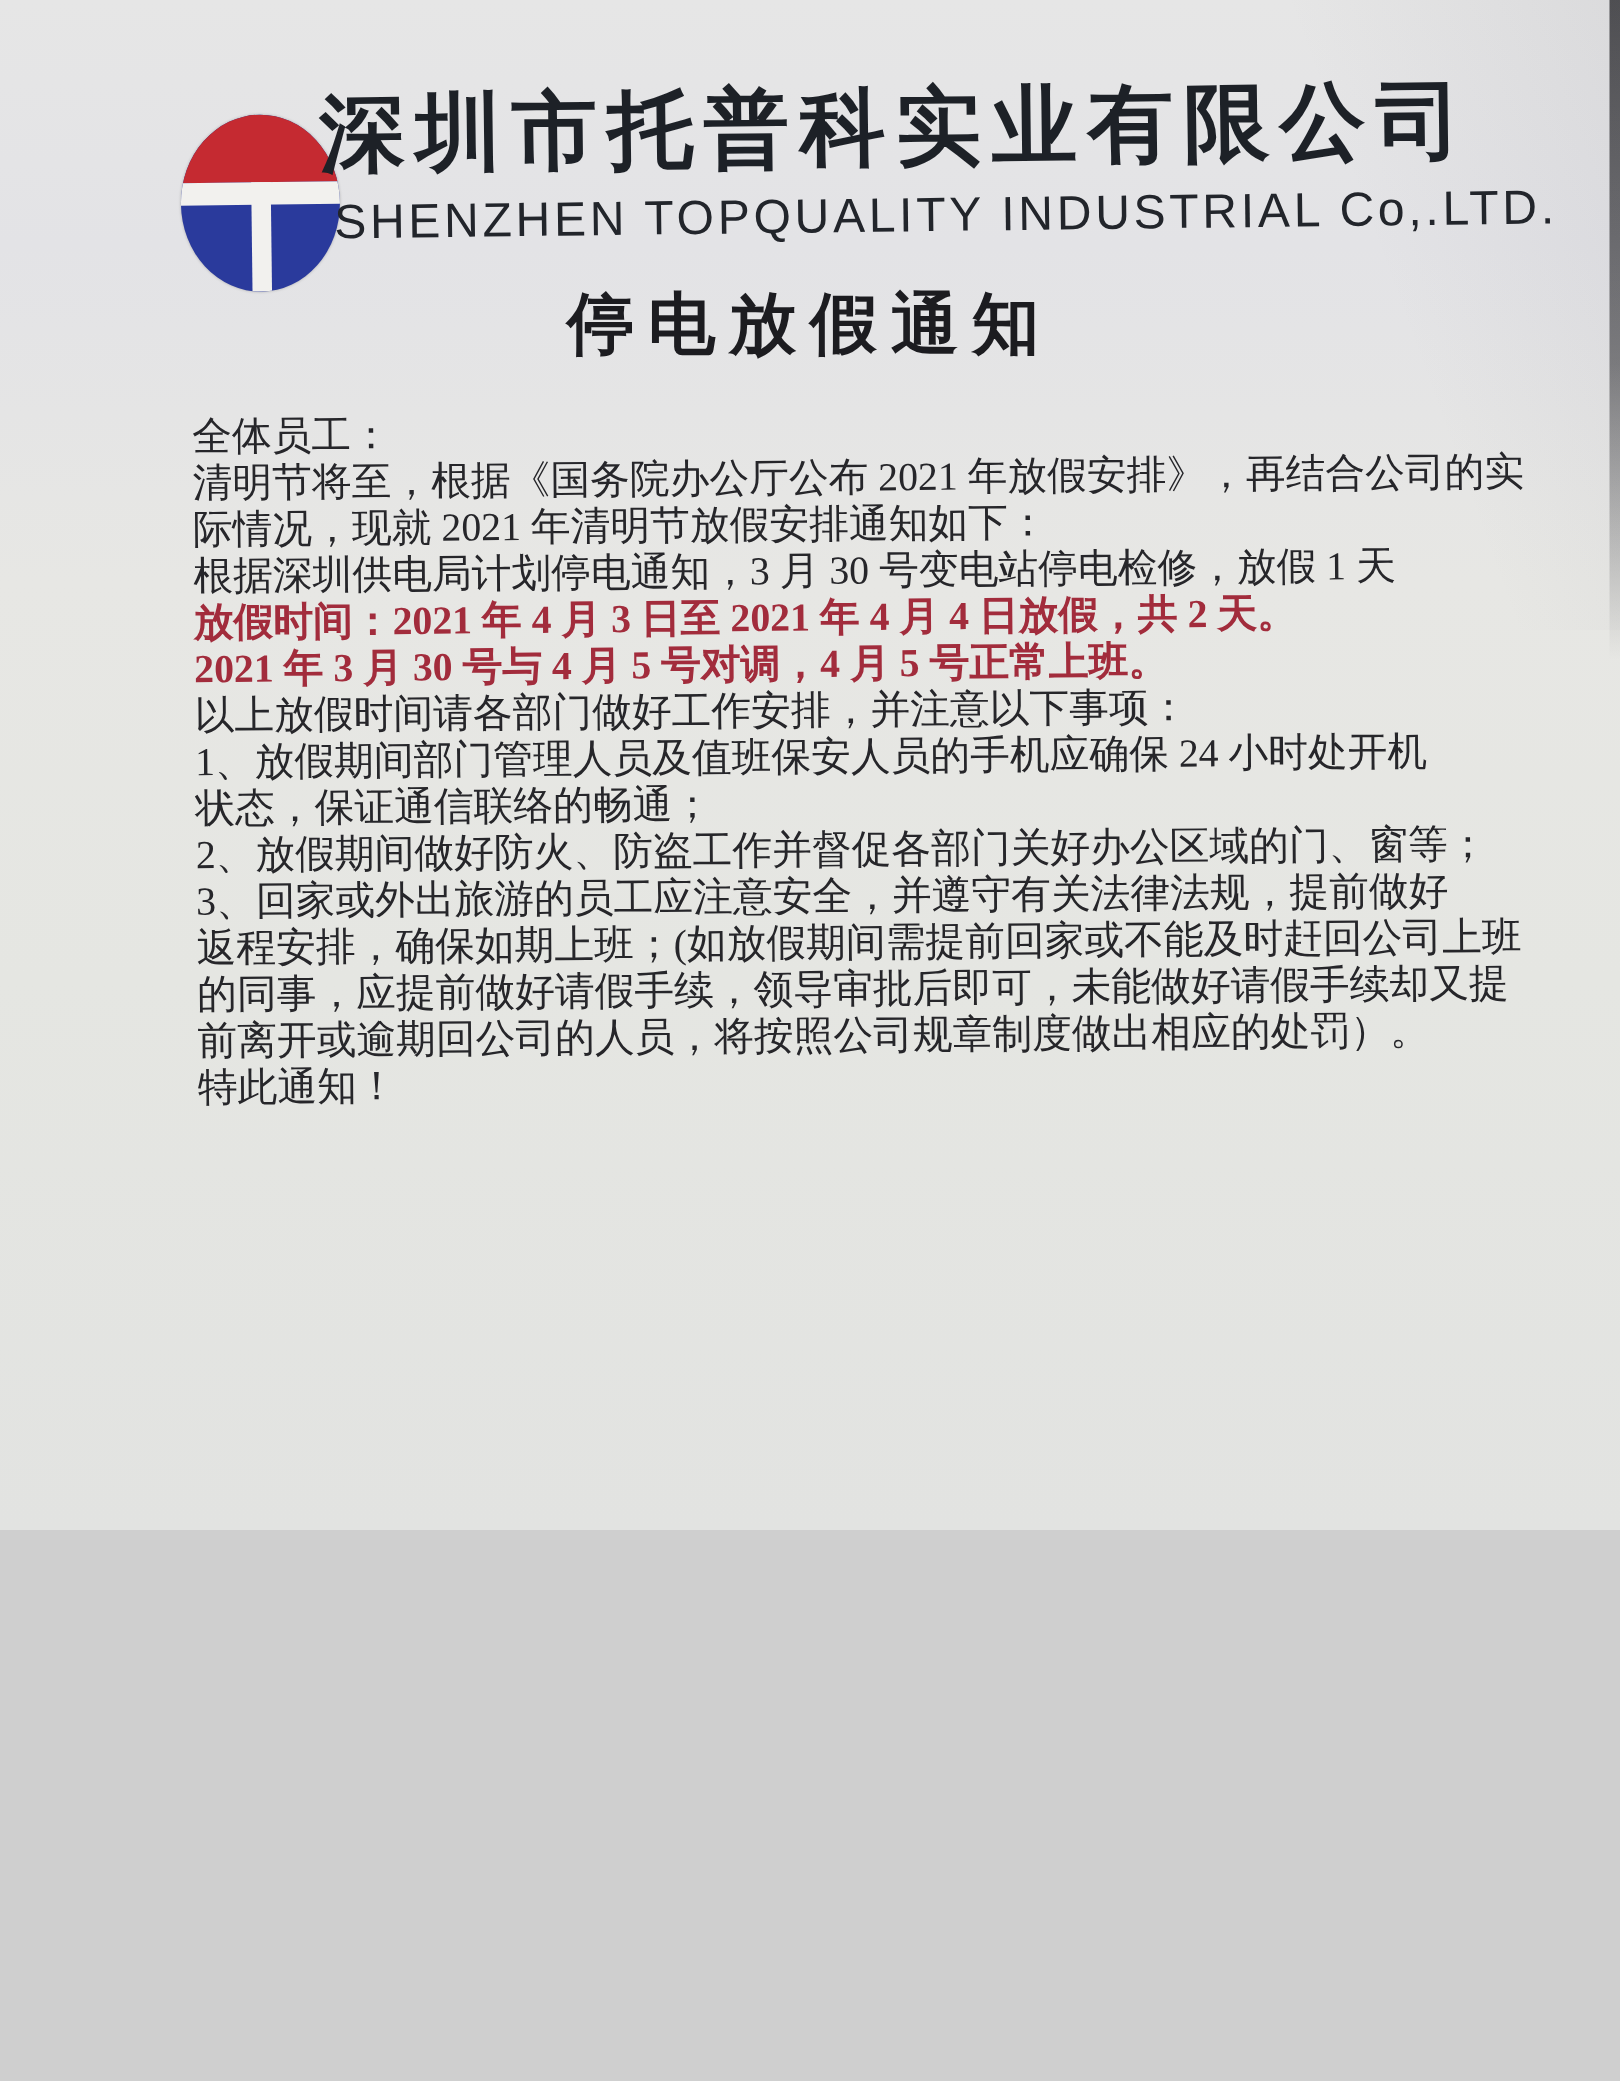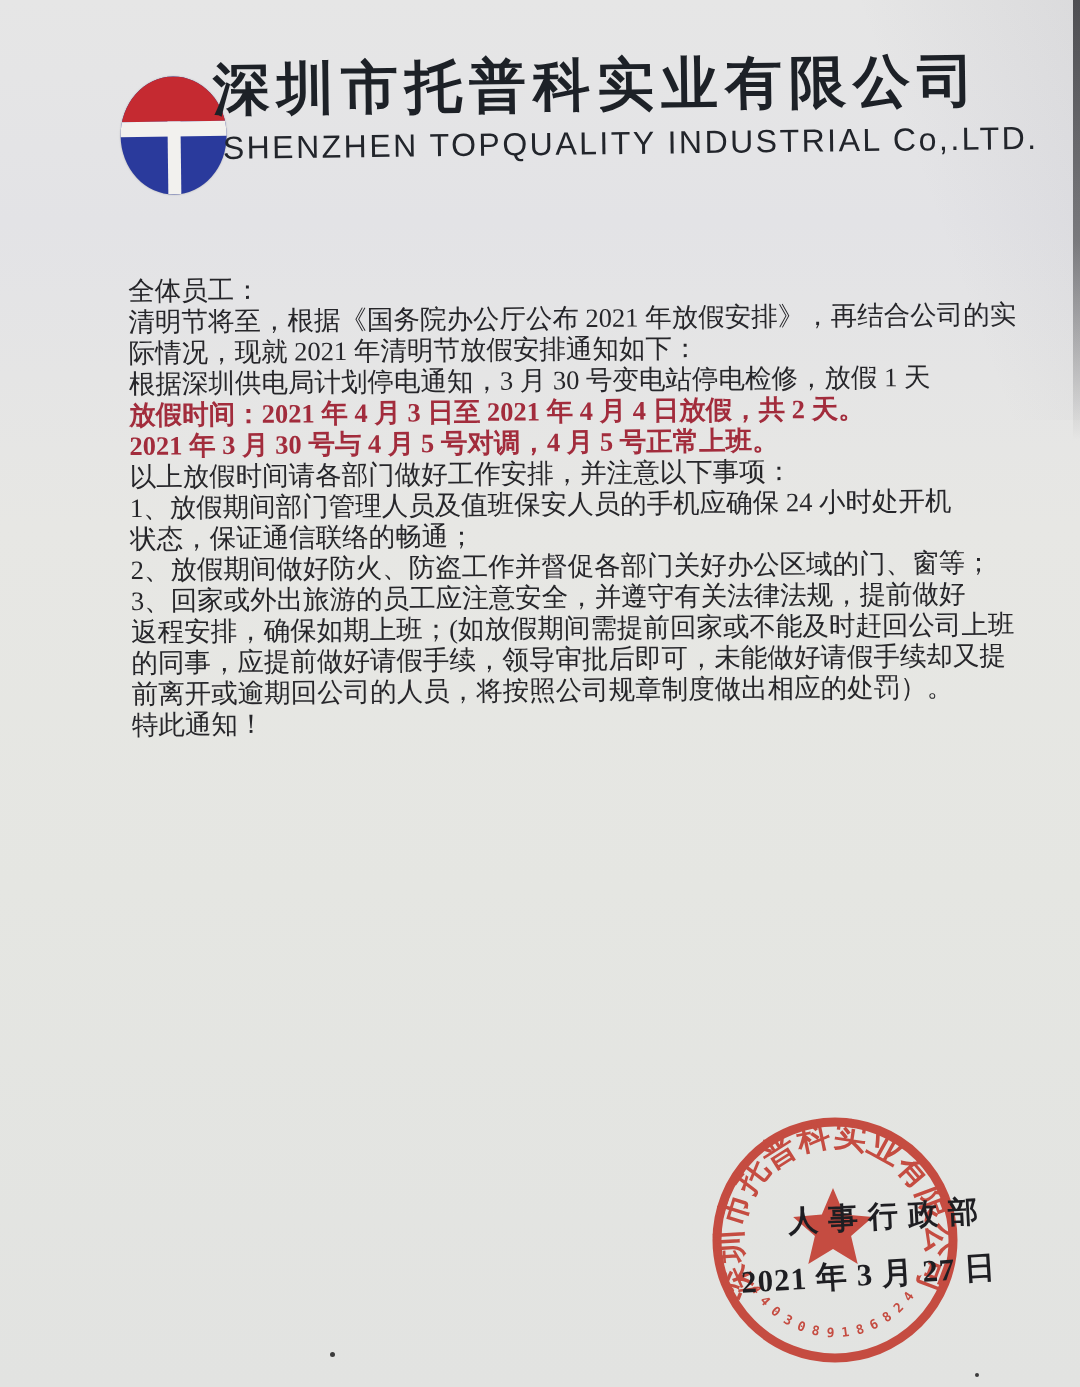--- a/index.html
+++ b/index.html
@@ -1,19 +1,19 @@
 <!DOCTYPE html>
 <html><head>
 <meta charset="utf-8">
 <title>停电放假通知</title>
 <style>
   html,body{margin:0;padding:0;background:#cfcfcf;}
   .page{
     position:relative;
-    width:1080px;height:1387px;
+    width:1080px;height:1020px;
     margin:0 auto;
     overflow:hidden;
     background:
       linear-gradient(180deg,#e6e6e6 0%,#e3e3e6 16%,#e7e7e4 38%,#e5e6e2 64%,#e2e3e1 100%);
     font-family:"Liberation Serif","DejaVu Serif",serif;
     color:#26262a;
   }
   
   .edge-shadow{
     position:absolute;right:0;top:0;width:7px;height:440px;
@@ -94,20 +94,21 @@
   <div class="letterhead">
     <div class="logo">
       <div class="red-cap"></div>
       <div class="white-band"></div>
       <div class="white-stem"></div>
     </div>
     <div class="company-cn">深圳市托普科实业有限公司</div>
     <div class="company-en">SHENZHEN TOPQUALITY INDUSTRIAL Co,.LTD.</div>
   </div>
 
+  <h1 class="notice-title">停电放假通知</h1>
 
   <div class="body-text">
     <p>全体员工：</p>
     <p class="ind-a g28">清明节将至，根据《国务院办公厅公布 2021 年放假安排》，再结合公司的实</p>
     <p class="g35">际情况，现就 2021 年清明节放假安排通知如下：</p>
     <p class="ind-b g24">根据深圳供电局计划停电通知，3 月 30 号变电站停电检修，放假 1 天</p>
     <p class="ind-b g20 red">放假时间：2021 年 4 月 3 日至 2021 年 4 月 4 日放假，共 2 天。</p>
     <p class="ind-d g29 red">2021 年 3 月 30 号与 4 月 5 号对调，4 月 5 号正常上班。</p>
     <p class="ind-c g37">以上放假时间请各部门做好工作安排，并注意以下事项：</p>
     <p class="ind-c g39">1、放假期间部门管理人员及值班保安人员的手机应确保 24 小时处开机</p>

